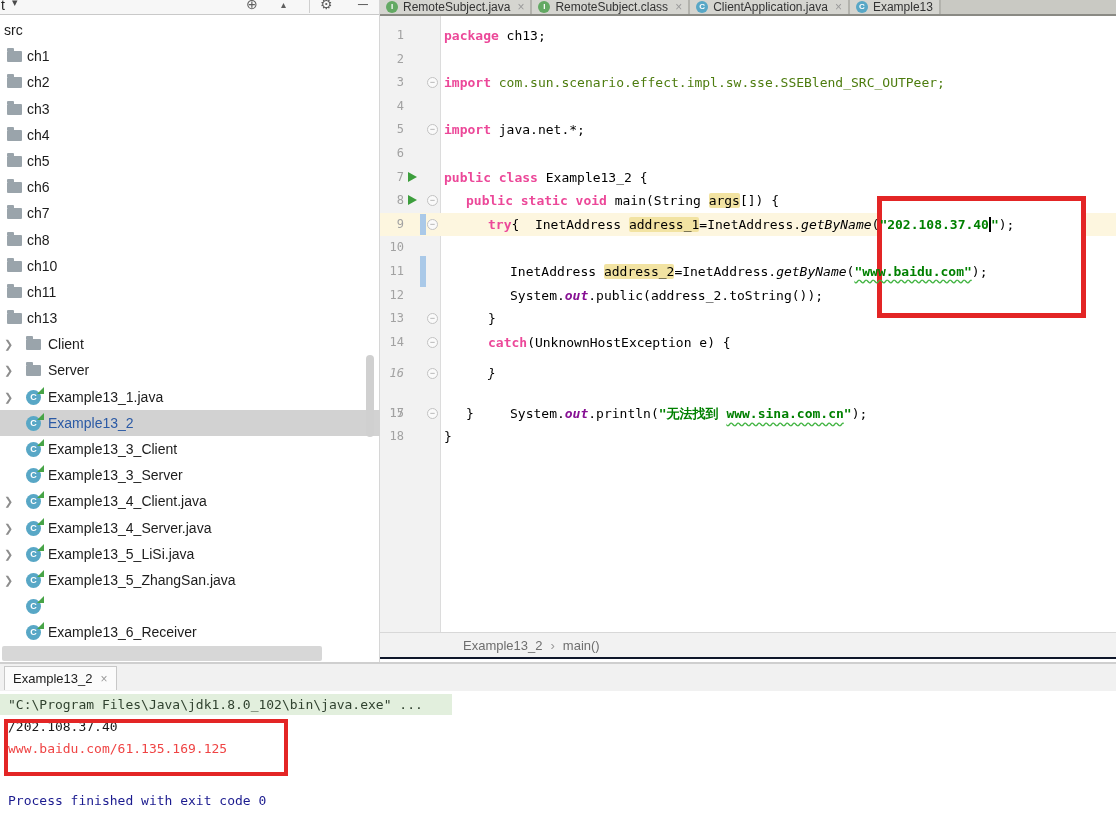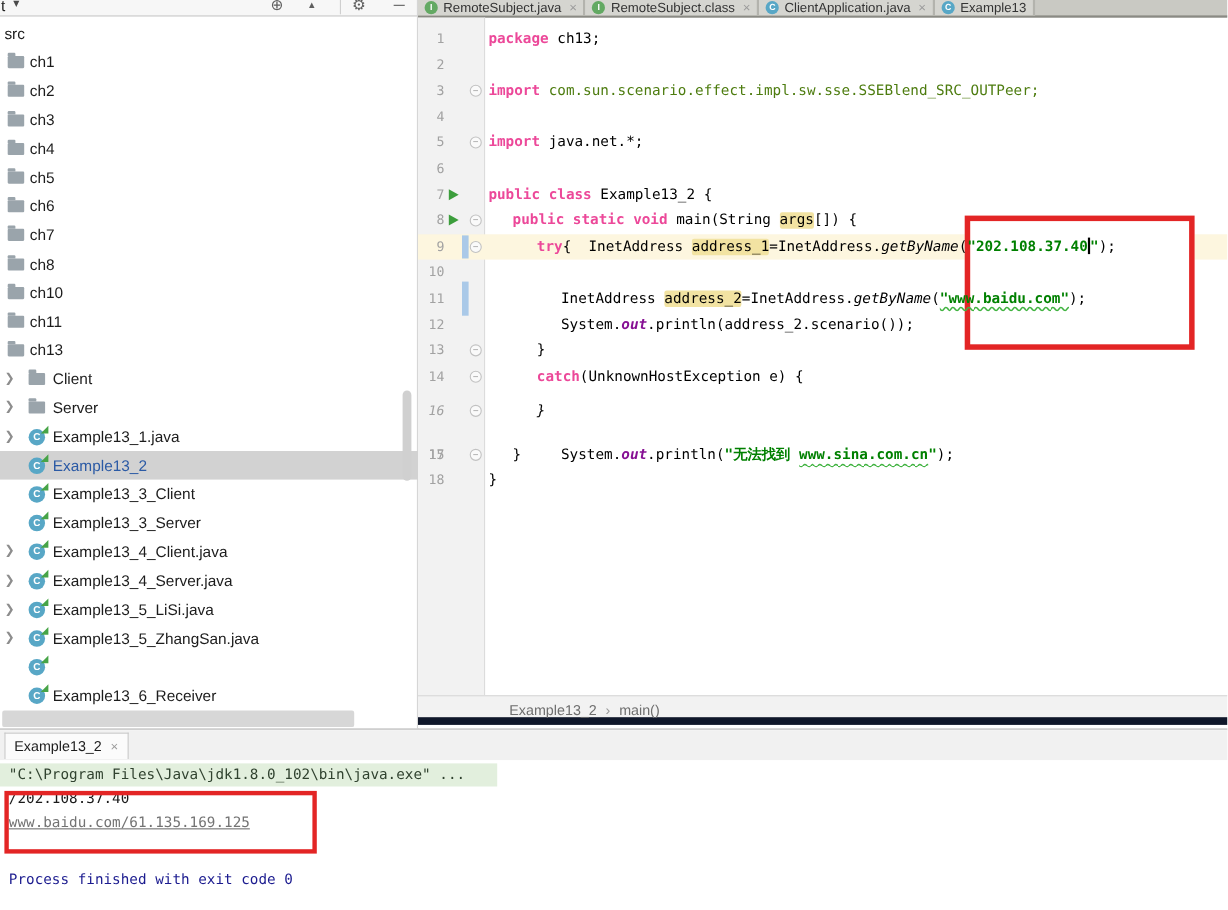--- a/index.html
+++ b/index.html
@@ -82,38 +82,38 @@
   .str { color:#008000; font-weight:bold; }
   .strw { color:#008000; font-weight:bold; text-decoration:underline wavy #41b341;
           text-underline-offset:3px; }
   .fld { color:#871094; font-weight:bold; font-style:italic; }
   .it { font-style:italic; }
   .hl { background:#f2e3a2; border-radius:2px; }
   .cursorbar { display:inline-block; width:0; height:15px; border-left:2px solid #000;
                vertical-align:-3px; }
 
   #breadcrumb { position:absolute; left:0; top:632px; width:736px; height:27px; background:#f2f2f2;
-                border-top:1px solid #d8d8d8; border-bottom:7px solid #0f172a; line-height:26px;
+                border-top:1px solid #d8d8d8; border-bottom:2px solid #0f172a; line-height:26px;
                 font-size:13px; color:#6e6e6e; padding-left:83px; }
   #breadcrumb .bsep { margin:0 8px; color:#9a9a9a; }
 
   
   #bottom-panel { position:absolute; left:0; top:664px; width:1116px; height:163px; background:#fff; }
   #run-header { position:absolute; left:0; top:0; width:1116px; height:27px; background:#f1f1f1; }
   #run-tab { position:absolute; left:4px; top:2px; height:24px; background:#fbfbfb;
              border:1px solid #c8c8c8; border-bottom:none; display:flex; align-items:center;
              padding:0 8px; font-size:13px; color:#1c1c1c; }
   #run-tab .tclose { margin-left:8px; }
   #console { position:absolute; left:0; top:30px; width:1116px; height:133px;
              font-family:"DejaVu Sans Mono", monospace; font-size:13px; }
   .conline { position:relative; padding-left:8px; white-space:pre; }
   .con-cmd { height:21px; line-height:21px; width:452px; background:#e2efdd; color:#30422f; }
   .con-out { height:23px; line-height:23px; color:#1a1a1a; }
   .con-link { height:22px; line-height:22px; }
-  .con-link span { color:#737373; text-decoration:underline; }
+  .con-link span { color:#ef4444; }
   .con-blank { height:30px; }
   .con-status { height:22px; line-height:22px; color:#1b1b8f; }
   #console-annotation { position:absolute; left:4px; top:55px; width:284px; height:57px;
                         border:4px solid #e32525; z-index:4; }
 </style>
 </head>
 <body>
 
 <div id="app">
 
@@ -308,21 +308,21 @@
         <div class="cline" style="top: 236.4px;">
           <span class="lnum">10</span>
         </div>
         <div class="cline" style="top: 260px;">
           <span class="lnum">11</span>
           <span class="vcsbar" style="top: -4px; height: 31px;"></span>
           <div class="ltext" style="padding-left: 66px;"><span>InetAddress </span><span class="hl">address_2</span><span>=InetAddress.</span><span class="it">getByName</span><span>(</span><span class="strw">"www.baidu.com"</span><span>);</span></div>
         </div>
         <div class="cline" style="top: 283.6px;">
           <span class="lnum">12</span>
-          <div class="ltext" style="padding-left: 66px;"><span>System.</span><span class="fld">out</span><span>.println(address_2.scenario());</span></div>
+          <div class="ltext" style="padding-left: 66px;"><span>System.</span><span class="fld">out</span><span>.public(address_2.toString());</span></div>
         </div>
         <div class="cline" style="top: 307.2px;">
           <span class="lnum">13</span>
           <span class="foldicon">−</span>
           <div class="ltext" style="padding-left: 44px;"><span>}</span></div>
         </div>
         <div class="cline" style="top: 330.8px;">
           <span class="lnum">14</span>
           <span class="foldicon">−</span>
           <div class="ltext" style="padding-left: 44px;"><span class="kw">catch</span><span>(UnknownHostException e) {</span></div>

